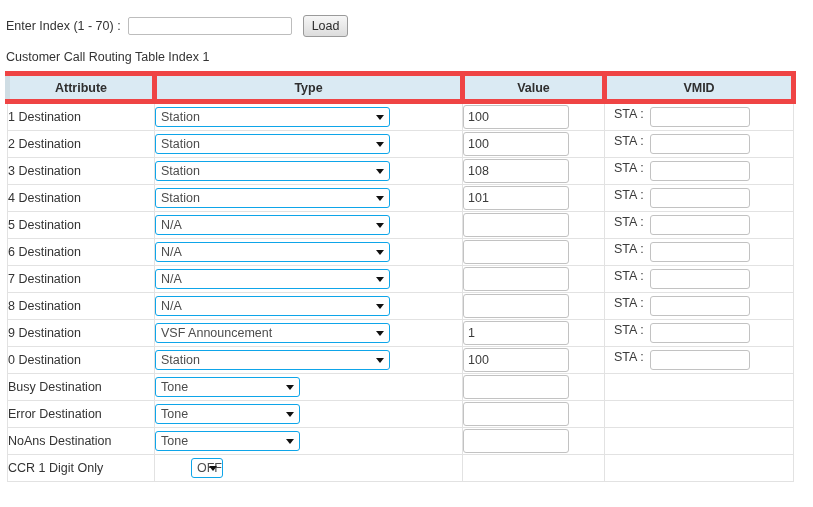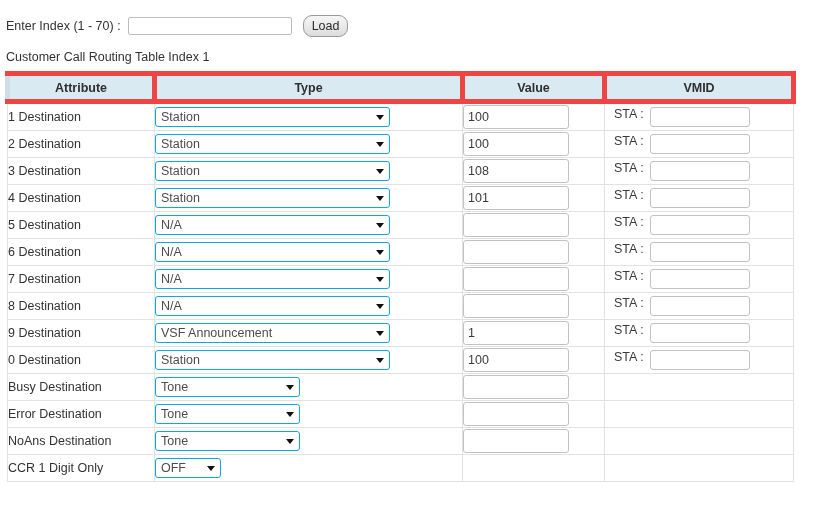--- a/index.html
+++ b/index.html
@@ -44,21 +44,21 @@
     padding: 1px 3px;
     outline: none;
   }
   .load-button {
     margin-left: 11px;
     min-width: 42px;
     height: 22px;
     box-sizing: border-box;
     padding: 0 8px;
     border: 1px solid #9a9a9a;
-    border-radius: 9px;
+    border-radius: 3px;
     background: linear-gradient(180deg, #f6f6f6 0%, #e8e8e8 55%, #dcdcdc 100%);
     font-family: "Liberation Sans", sans-serif;
     font-size: 12.5px;
     color: #2b2b2b;
     cursor: pointer;
     line-height: 20px;
   }
 
   
   .table-caption {
@@ -120,21 +120,21 @@
     color: #4d4d4d;
     line-height: 18px;
     padding: 0 20px 0 5px;
     white-space: nowrap;
     overflow: hidden;
     cursor: pointer;
     vertical-align: middle;
   }
   .sel.wide   { width: 235px; }
   .sel.medium { width: 145px; }
-  .sel.narrow { width: 66px; padding-right: 18px; }
+  .sel.narrow { width: 32px; padding-right: 18px; margin-left: 36px; }
   .sel .arrow {
     position: absolute;
     right: 5px;
     top: 50%;
     margin-top: -2px;
     width: 0;
     height: 0;
     border-left: 4px solid transparent;
     border-right: 4px solid transparent;
     border-top: 5px solid #111111;

